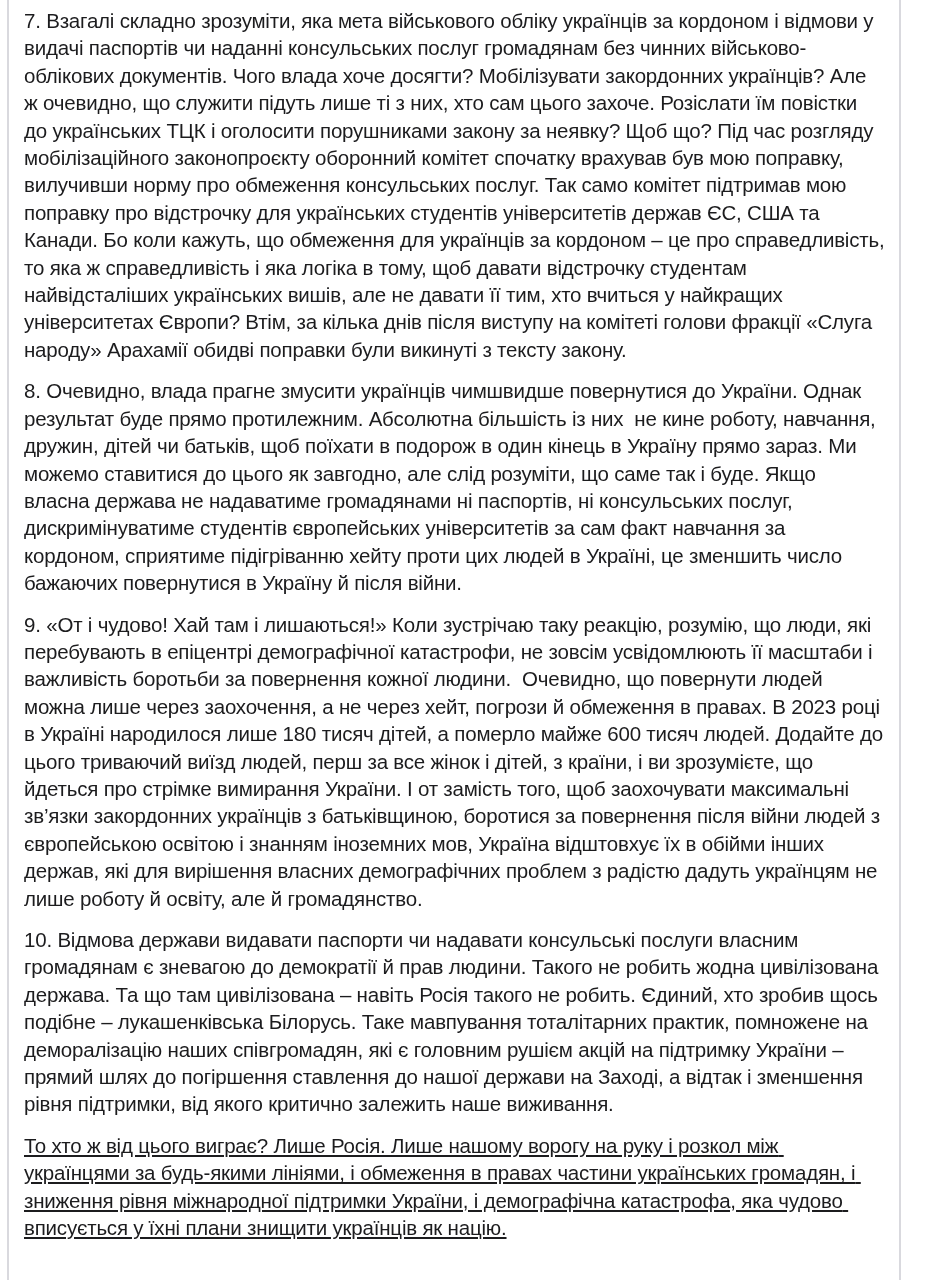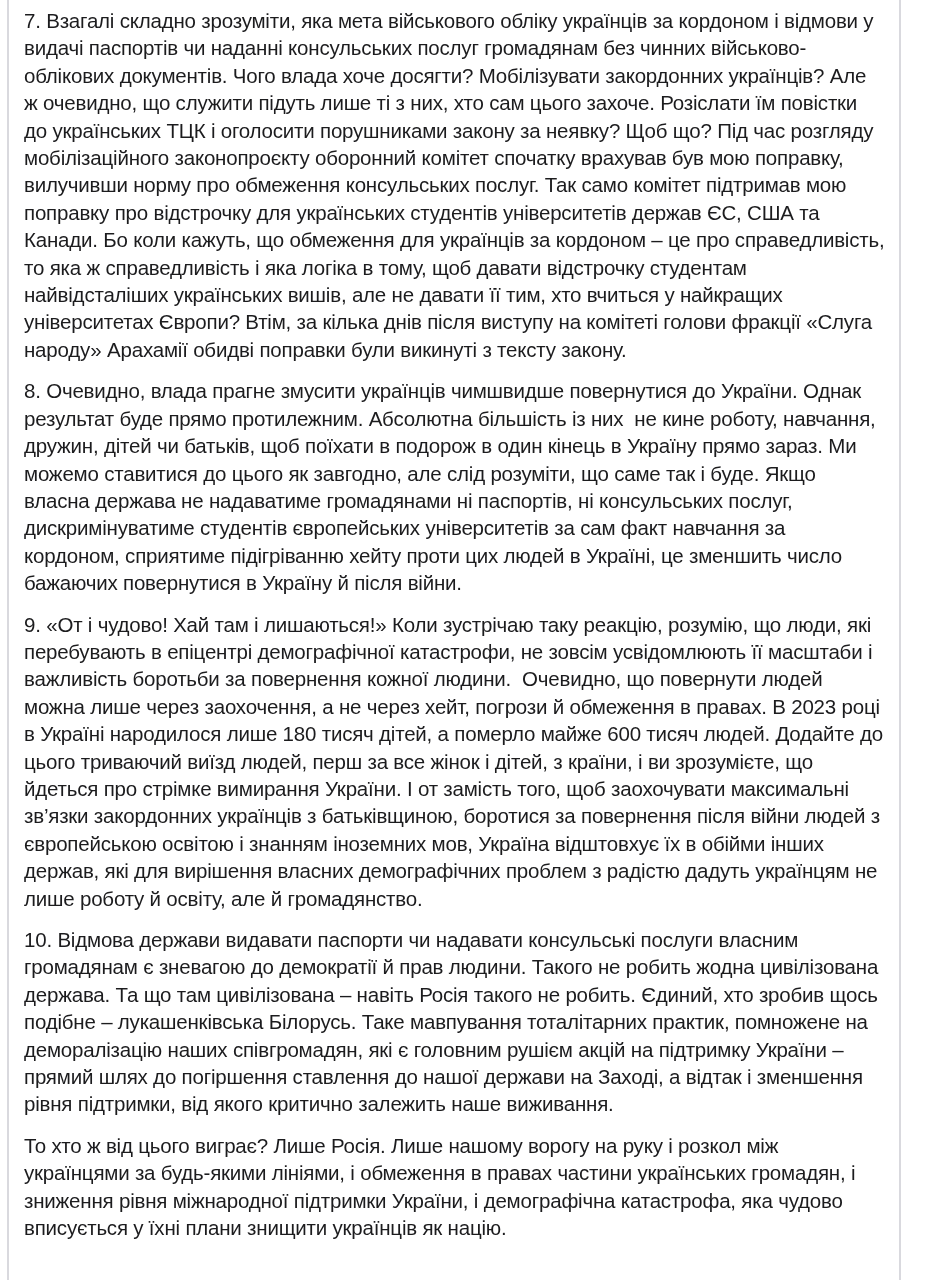--- a/index.html
+++ b/index.html
@@ -29,21 +29,21 @@
   }
   .article p {
     font-size: 20.5px;
     line-height: 27.4px;
     letter-spacing: -0.2px;
     color: var(--text);
     white-space: pre-wrap;
     margin: 0 0 14px 0;
     text-align: left;
   }
-  .article p:last-child { margin-bottom: 16px; }
+  .article p:last-child { margin-bottom: 16px; text-decoration: underline; }
 </style>
 </head>
 <body>
 
 <div class="page">
   <div class="sheet">
     <div class="article">
       <p>7. Взагалі складно зрозуміти, яка мета військового обліку українців за кордоном і відмови у видачі паспортів чи наданні консульських послуг громадянам без чинних військово-облікових документів. Чого влада хоче досягти? Мобілізувати закордонних українців? Але ж очевидно, що служити підуть лише ті з них, хто сам цього захоче. Розіслати їм повістки до українських ТЦК і оголосити порушниками закону за неявку? Щоб що? Під час розгляду мобілізаційного законопроєкту оборонний комітет спочатку врахував був мою поправку, вилучивши норму про обмеження консульських послуг. Так само комітет підтримав мою поправку про відстрочку для українських студентів університетів держав ЄС, США та Канади. Бо коли кажуть, що обмеження для українців за кордоном – це про справедливість, то яка ж справедливість і яка логіка в тому, щоб давати відстрочку студентам найвідсталіших українських вишів, але не давати її тим, хто вчиться у найкращих університетах Європи? Втім, за кілька днів після виступу на комітеті голови фракції «Слуга народу» Арахамії обидві поправки були викинуті з тексту закону.</p>
       <p>8. Очевидно, влада прагне змусити українців чимшвидше повернутися до України. Однак результат буде прямо протилежним. Абсолютна більшість із них  не кине роботу, навчання, дружин, дітей чи батьків, щоб поїхати в подорож в один кінець в Україну прямо зараз. Ми можемо ставитися до цього як завгодно, але слід розуміти, що саме так і буде. Якщо власна держава не надаватиме громадянами ні паспортів, ні консульських послуг, дискримінуватиме студентів європейських університетів за сам факт навчання за кордоном, сприятиме підігріванню хейту проти цих людей в Україні, це зменшить число бажаючих повернутися в Україну й після війни.</p>
       <p>9. «От і чудово! Хай там і лишаються!» Коли зустрічаю таку реакцію, розумію, що люди, які перебувають в епіцентрі демографічної катастрофи, не зовсім усвідомлюють її масштаби і важливість боротьби за повернення кожної людини.  Очевидно, що повернути людей можна лише через заохочення, а не через хейт, погрози й обмеження в правах. В 2023 році в Україні народилося лише 180 тисяч дітей, а померло майже 600 тисяч людей. Додайте до цього триваючий виїзд людей, перш за все жінок і дітей, з країни, і ви зрозумієте, що йдеться про стрімке вимирання України. І от замість того, щоб заохочувати максимальні зв’язки закордонних українців з батьківщиною, боротися за повернення після війни людей з європейською освітою і знанням іноземних мов, Україна відштовхує їх в обійми інших держав, які для вирішення власних демографічних проблем з радістю дадуть українцям не лише роботу й освіту, але й громадянство.</p>

